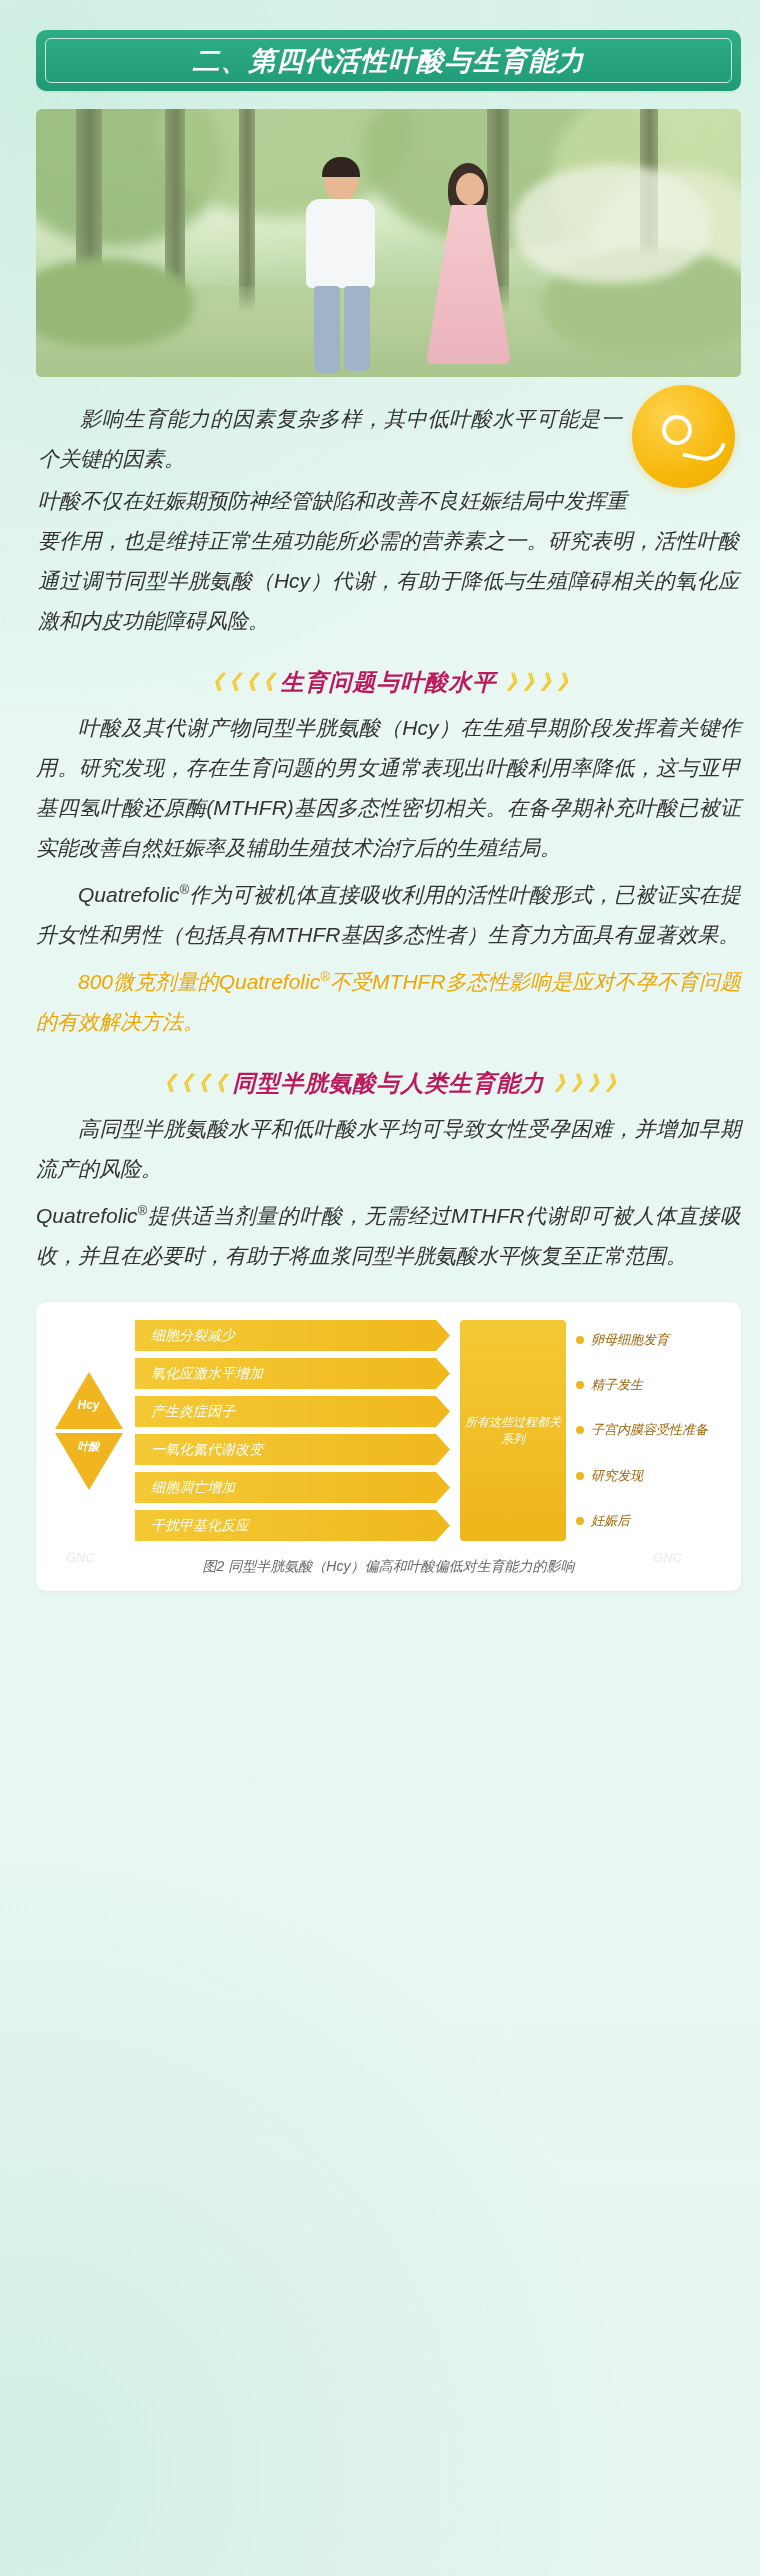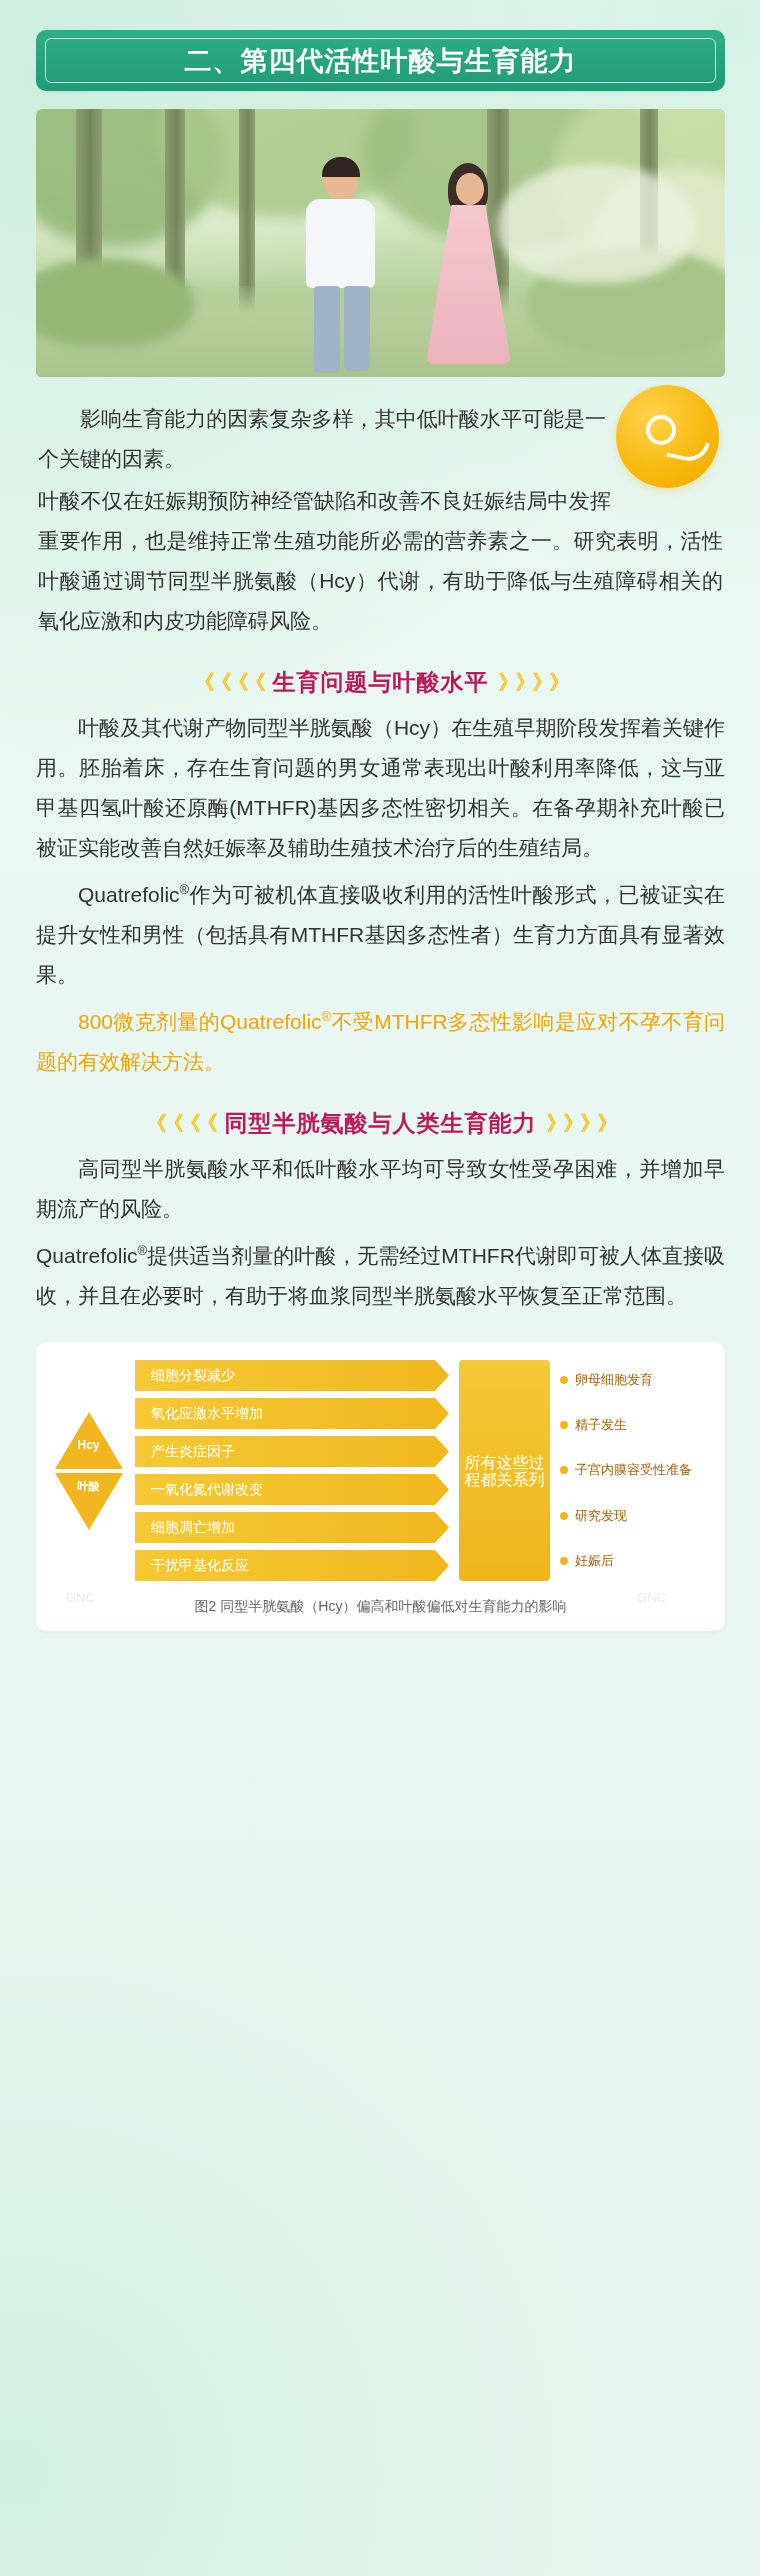--- a/index.html
+++ b/index.html
@@ -14,22 +14,23 @@
     background:
       radial-gradient(circle at 6% 3%, #cdeee0 0%, rgba(205,238,224,0) 26%),
       radial-gradient(circle at 96% 1%, #d6f2e6 0%, rgba(214,242,230,0) 22%),
       radial-gradient(circle at 2% 96%, #d2f0e4 0%, rgba(210,240,228,0) 24%),
       linear-gradient(180deg, #eaf8f3 0%, #e8f7f1 50%, #e7f6f0 100%);
     position: relative;
   }
 
   .page {
     width: 761px;
-    padding: 24px 36px 0 36px;
-    position: relative;
+    padding: 24px 20px 0 36px;
+    position: relative;
+    font-style: italic;
   }
 
   
   .title-bar {
     position: relative;
     margin: 6px 0 18px 0;
     height: 61px;
     border-radius: 10px;
     background: linear-gradient(180deg, #2fae86 0%, #1f9a76 100%);
     display: flex;
@@ -250,25 +251,25 @@
     height: 31px;
     background: linear-gradient(90deg, #f4c935 0%, #f0b81d 100%);
     color: #ffffff;
     font-size: 14px;
     display: flex;
     align-items: center;
     padding-left: 16px;
     clip-path: polygon(0 0, calc(100% - 14px) 0, 100% 50%, calc(100% - 14px) 100%, 0 100%);
   }
   .all-related {
-    width: 91px;
+    width: 106px;
     background: linear-gradient(180deg, #f4c935, #efb51b);
     border-radius: 4px;
     color: #fff;
-    font-size: 16px;
+    font-size: 12px;
     line-height: 17px;
     display: flex;
     align-items: center;
     justify-content: center;
     text-align: center;
     padding: 4px;
   }
   .right-list { width: 149px; display: flex; flex-direction: column; justify-content: space-around; gap: 5px; }
   .right-item { display: flex; align-items: center; gap: 7px; font-size: 13px; color: #a16207; }
   .dot { width: 8px; height: 8px; border-radius: 50%; background: #f0b51f; flex: none; }
@@ -341,21 +342,21 @@
     <p class="para indent">影响生育能力的因素复杂多样，其中低叶酸水平可能是一个关键的因素。</p>
     <p class="para">叶酸不仅在妊娠期预防神经管缺陷和改善不良妊娠结局中发挥重要作用，也是维持正常生殖功能所必需的营养素之一。研究表明，活性叶酸通过调节同型半胱氨酸（Hcy）代谢，有助于降低与生殖障碍相关的氧化应激和内皮功能障碍风险。</p>
   </div>
 
   <div class="subhead">
     <span class="chev">《《《《</span>
     <span class="txt">生育问题与叶酸水平</span>
     <span class="chev">》》》》</span>
   </div>
 
-  <p class="para indent">叶酸及其代谢产物同型半胱氨酸（Hcy）在生殖早期阶段发挥着关键作用。胚胎着床，存在生育问题的男女通常表现出叶酸利用率降低，这与亚甲基四氢叶酸还原酶(MTHFR)基因多态性密切相关。在备孕期补充叶酸已被证实能改善自然妊娠率及辅助生殖技术治疗后的生殖结局。</p>
+  <p class="para indent">叶酸及其代谢产物同型半胱氨酸（Hcy）在生殖早期阶段发挥着关键作用。研究发现，存在生育问题的男女通常表现出叶酸利用率降低，这与亚甲基四氢叶酸还原酶(MTHFR)基因多态性密切相关。在备孕期补充叶酸已被证实能改善自然妊娠率及辅助生殖技术治疗后的生殖结局。</p>
   <p class="para indent">
     <span>Quatrefolic</span><span class="reg">®</span><span>作为可被机体直接吸收利用的活性叶酸形式，已被证实在提升女性和男性（包括具有MTHFR基因多态性者）生育力方面具有显著效果。</span>
   </p>
   <p class="highlight indent">
     <span>800微克剂量的Quatrefolic</span><span class="reg">®</span><span>不受MTHFR多态性影响是应对不孕不育问题的有效解决方法。</span>
   </p>
 
   <div class="subhead">
     <span class="chev">《《《《</span>
     <span class="txt">同型半胱氨酸与人类生育能力</span>

